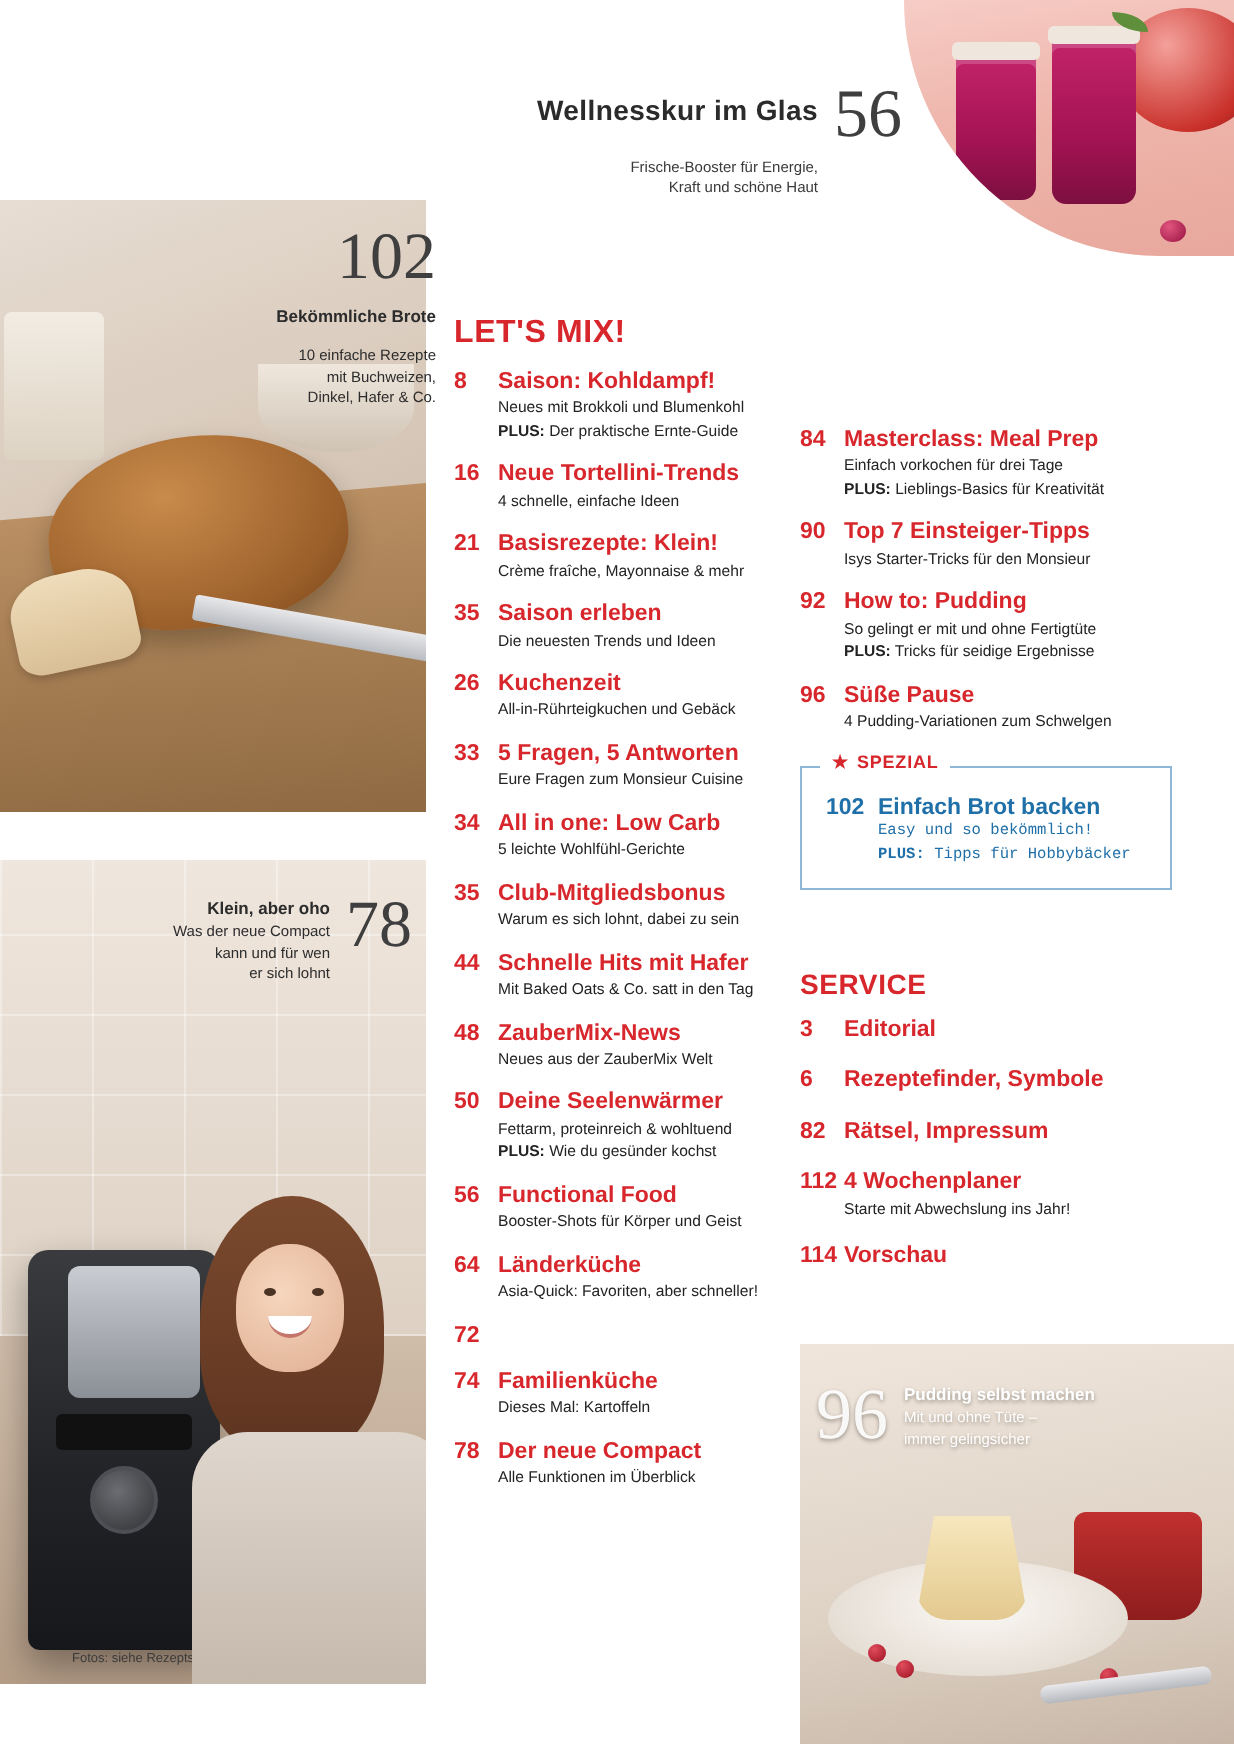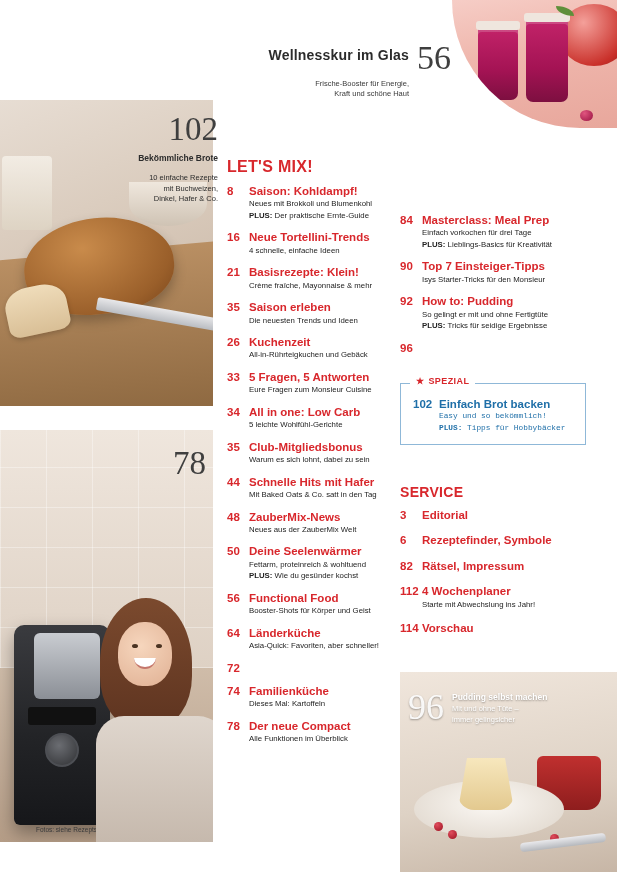--- a/index.html
+++ b/index.html
@@ -537,20 +537,26 @@
   <div class="cp-eye" style="left:132px; top:214px;"></div>
   <div class="cp-eye" style="left:156px; top:214px;"></div>
   <div class="cp-smile"></div>
   <div class="cp-machine">
     <div class="cp-jug"></div>
     <div class="cp-screen"></div>
     <div class="cp-dial"></div>
   </div>
 </div>
 <div class="compact-caption">
+  <div class="txt">
+    <div class="t1">Klein, aber oho</div>
+    <div class="t2" style="white-space:pre-line;">Was der neue Compact
+kann und für wen
+er sich lohnt</div>
+  </div>
   <div class="num">78</div>
 </div>
 <div class="photo-credit">Fotos: siehe Rezeptseiten</div>
 
 <div class="pudding-photo">
   <div class="pd-ramekin"></div>
   <div class="pd-plate"></div>
   <div class="pd-pud"></div>
   <div class="pd-berry" style="left:34px; top:150px;"></div>
   <div class="pd-berry" style="left:48px; top:158px;"></div>
@@ -700,20 +706,24 @@
   <div class="entry">
     <div class="pg">92</div>
     <div class="body">
       <div class="title">How to: Pudding</div>
       <div class="sub">So gelingt er mit und ohne Fertigtüte</div>
       <div class="plus"><b>PLUS:</b><span> Tricks für seidige Ergebnisse</span></div>
     </div>
   </div>
   <div class="entry">
     <div class="pg">96</div>
+    <div class="body">
+      <div class="title">Süße Pause</div>
+      <div class="sub">4 Pudding-Variationen zum Schwelgen</div>
+    </div>
   </div>
 </div>
 
 <div class="spezial-wrap">
   <div class="spezial-label">
     <span class="star">★</span>
     <span>SPEZIAL</span>
   </div>
   <div class="spezial-box">
     <div class="spezial-entry">

